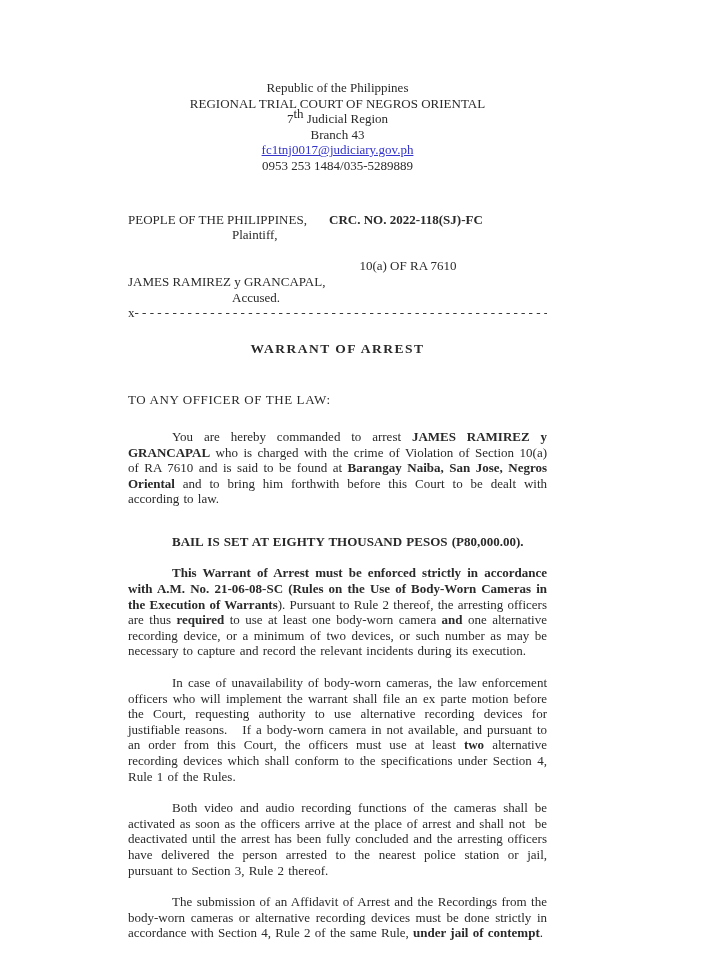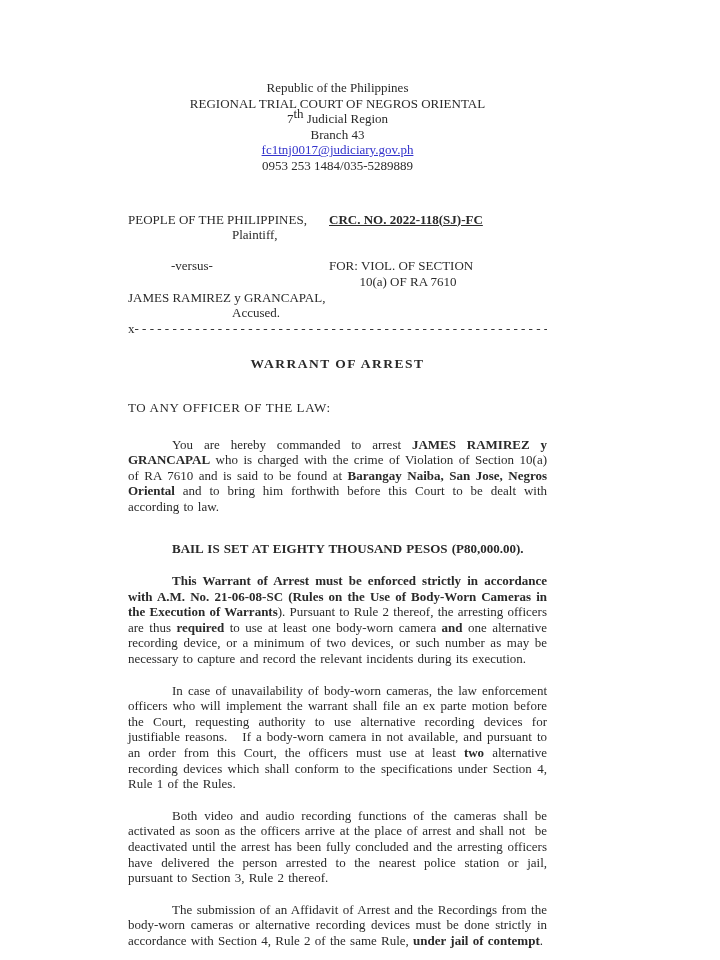--- a/index.html
+++ b/index.html
@@ -44,36 +44,36 @@
   .caption .row {
     display: flex;
     min-height: 15.6px;
     align-items: center;
   }
   .caption .left  { flex: 1 1 auto; }
   .caption .right { flex: 0 0 218px; }
   .caption .role   { padding-left: 104px; }
   .caption .versus { padding-left: 43px; }
   .caption .charge2 { text-align: center; padding-right: 30px; }
-  .bold { font-weight: bold; text-decoration: underline; }
+  .bold { font-weight: bold; }
   .separator {
     white-space: nowrap;
     overflow: hidden;
     min-height: 15.6px;
   }
   
   .doc-title {
     margin: 20px 0 0 0;
     font-size: 13.5px;
     font-weight: bold;
     text-align: center;
     letter-spacing: 1.5px;
   }
   .salutation {
-    margin-top: 28px;
+    margin-top: 36px;
     letter-spacing: 0.6px;
   }
   
   .body-text {
     margin: 16px 0;
     text-align: justify;
     text-indent: 44px;
     word-spacing: 1px;
   }
   .body-text.first { margin-top: 21px; }
@@ -102,24 +102,20 @@
     <div class="row">
       <div class="left">PEOPLE OF THE PHILIPPINES,</div>
       <div class="right bold">CRC. NO. 2022-118(SJ)-FC</div>
     </div>
     <div class="row">
       <div class="left role">Plaintiff,</div>
       <div class="right"></div>
     </div>
     <div class="row"></div>
     <div class="row">
-      <div class="left versus">-versus-</div>
-      <div class="right">FOR: VIOL. OF SECTION</div>
-    </div>
-    <div class="row">
       <div class="left"></div>
       <div class="right charge2">10(a) OF RA 7610</div>
     </div>
     <div class="row">
       <div class="left">JAMES RAMIREZ y GRANCAPAL,</div>
       <div class="right"></div>
     </div>
     <div class="row">
       <div class="left role">Accused.</div>
       <div class="right"></div>

